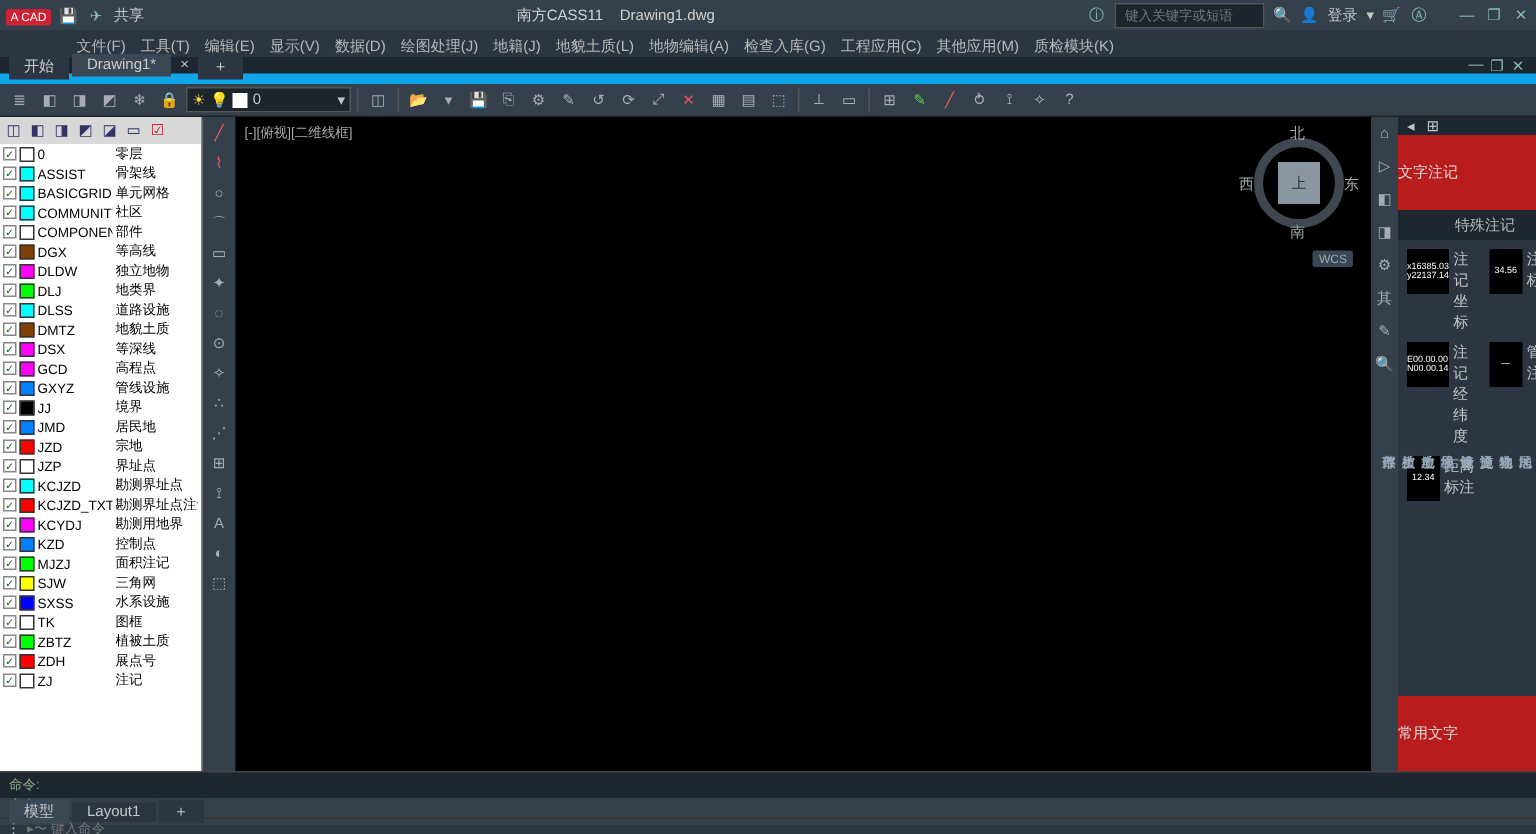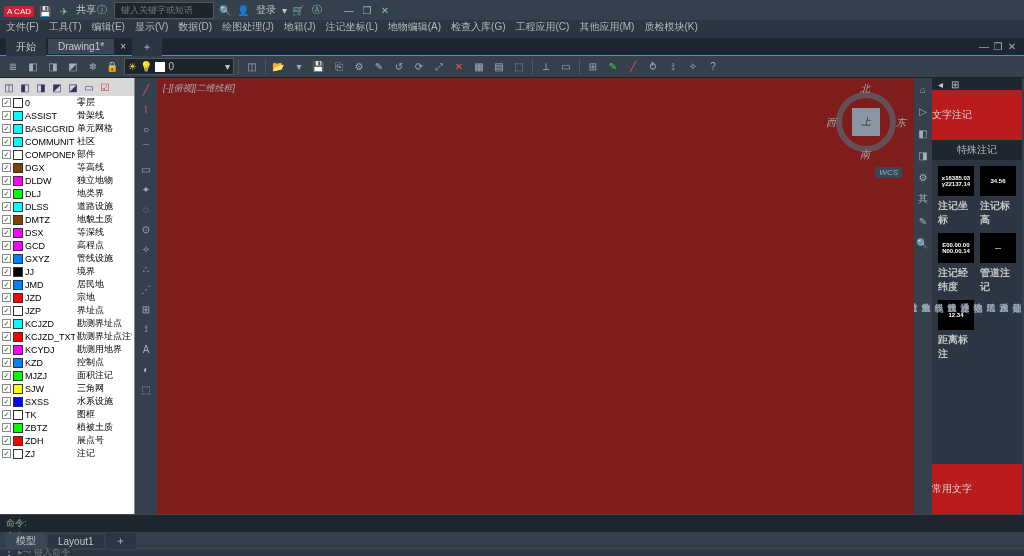--- a/index.html
+++ b/index.html
@@ -3,23 +3,23 @@
 <meta charset="utf-8">
 <style>
 * { margin: 0; padding: 0; box-sizing: border-box; font-family: "Microsoft YaHei", sans-serif; }
 body { background: #2b3642; color: #c5c5c5; font-size: 10px; width: 1024px; height: 556px; overflow: hidden; }
 .titlebar { height: 20px; background: #34414d; display: flex; align-items: center; padding: 0 4px; }
 .titlebar .left { display: flex; gap: 6px; align-items: flex-end; }
 .titlebar .center { flex: 1; text-align: center; color: #d0d0d0; }
 .titlebar .right { display: flex; gap: 6px; align-items: center; }
 .logo { background: #c23; color: #fff; padding: 1px 3px; font-size: 8px; border-radius: 2px; }
 .ico { width: 12px; height: 12px; display: inline-flex; align-items: center; justify-content: center; color: #8ba; }
-.menubar { height: 18px; background: #2b3642; display: flex; align-items: flex-start; padding: 0 6px; gap: 10px; color: #b8b8b8; }
+.menubar { height: 18px; background: #2b3642; display: flex; align-items: flex-end; padding: 0 6px; gap: 10px; color: #b8b8b8; margin-left: 45px; }
 .menubar span { cursor: pointer; }
-.tabbar { height: 18px; background: #1e2730; display: flex; align-items: center; padding: 0 6px; gap: 2px; border-bottom: 1px solid #0ea5e9; }
+.tabbar { height: 18px; background: #1e2730; display: flex; align-items: center; padding: 0 6px; gap: 2px; border-bottom: 7px solid #0ea5e9; }
 .tab { padding: 2px 10px; background: #2b3642; color: #ccc; }
 .tab.active { background: #3a4754; }
 .toolbar { height: 22px; background: #34414d; display: flex; align-items: center; padding: 0 4px; gap: 2px; border-bottom: 1px solid #222; }
 .tbtn { width: 18px; height: 18px; display: flex; align-items: center; justify-content: center; color: #aab; cursor: pointer; }
 .sep { width: 1px; height: 16px; background: #555; margin: 0 2px; }
 .layerdd { width: 110px; height: 17px; background: #1c242c; border: 1px solid #555; display: flex; align-items: center; padding: 0 3px; gap: 3px; }
 .swatch { width: 10px; height: 10px; }
 .main { display: flex; height: 436px; }
 .leftpanel { width: 135px; background: #e8e8e8; color: #000; display: flex; flex-direction: column; border-right: 1px solid #888; }
 .lp-toolbar { height: 18px; background: #d8d8d8; display: flex; align-items: center; padding: 0 2px; gap: 2px; }
@@ -27,33 +27,33 @@
 .layerlist { flex: 1; overflow: auto; background: #fff; font-size: 9px; }
 .layerrow { display: flex; align-items: center; height: 13px; padding: 0 2px; gap: 2px; }
 .chk { width: 9px; height: 9px; border: 1px solid #888; display: inline-flex; align-items: center; justify-content: center; font-size: 7px; color: #060; }
 .lcode { width: 50px; white-space: nowrap; overflow: hidden; }
 .lname { flex: 1; white-space: nowrap; overflow: hidden; }
 .lcolor { width: 10px; height: 10px; border: 1px solid #333; }
 .lp-bottom { height: 18px; background: #d8d8d8; display: flex; }
 .lp-bottom div { flex: 1; text-align: center; border: 1px solid #aaa; line-height: 16px; cursor: pointer; }
 .lp-bottom div.act { background: #fff; }
 .vtoolbar { width: 22px; background: #34414d; display: flex; flex-direction: column; align-items: center; padding: 2px 0; gap: 2px; }
-.viewport { flex: 1; background: #7f1d1d; position: relative; font-style: italic; }
+.viewport { flex: 1; background: #000000; position: relative; }
 .vp-label { position: absolute; top: 4px; left: 6px; color: #aaa; font-size: 9px; }
 .compass { position: absolute; top: 8px; right: 12px; width: 72px; height: 72px; }
 .compass .ring { position: absolute; inset: 6px; border: 6px solid #5a6672; border-radius: 50%; opacity: .7; }
 .compass .cube { position: absolute; top: 22px; left: 22px; width: 28px; height: 28px; background: #8a96a2; color: #333; display: flex; align-items: center; justify-content: center; font-size: 10px; }
 .compass .dir { position: absolute; color: #9aa; font-size: 10px; }
 .rightpanel { width: 110px; background: #2b3642; display: flex; }
 .rp-tools { width: 22px; background: #34414d; display: flex; flex-direction: column; align-items: center; padding: 2px 0; gap: 4px; }
 .rp-content { flex: 1; display: flex; flex-direction: column; }
 .rp-header { background: #b91c1c; padding: 18px 0; color: #ddd; }
 .rp-sub { background: #1e2730; text-align: center; padding: 3px 0; color: #bbb; }
 .rp-grid { display: grid; grid-template-columns: 1fr 1fr; gap: 6px; padding: 6px; }
-.rp-item { display: flex; flex-direction: column; align-items: flex-end; gap: 3px; font-weight: bold; }
+.rp-item { display: flex; flex-direction: row; align-items: flex-start; gap: 3px; }
 .rp-thumb { width: 36px; height: 30px; background: #000; display: flex; align-items: center; justify-content: center; color: #fff; font-size: 6px; }
 .rp-cat { width: 14px; background: #34414d; writing-mode: vertical-rl; text-align: center; padding: 4px 0; font-size: 9px; color: #9ab; }
 .rp-cat span { margin: 2px 0; display: block; cursor: pointer; }
 .cmdarea { height: 18px; background: #1e2730; display: flex; flex-direction: column; border-top: 1px solid #444; }
 .cmd-hist { flex: 1; padding: 2px 6px; color: #8a8; font-size: 9px; }
 .cmd-line { height: 16px; display: flex; align-items: center; padding: 0 4px; gap: 4px; border-top: 1px solid #333; }
 .cmd-input { flex: 1; background: transparent; border: none; color: #ccc; font-size: 9px; outline: none; }
 .bottomtabs { height: 18px; background: #34414d; display: flex; align-items: center; padding: 0 6px; gap: 2px; }
 .btab { padding: 1px 10px; background: #2b3642; cursor: pointer; }
 .btab.active { background: #3a4754; }
@@ -62,20 +62,25 @@
 </head>
 <body>
 
 <div class="titlebar">
   <div class="left">
     <span class="logo">A CAD</span>
     <span class="ico">💾</span>
     <span class="ico">✈</span>
     <span>共享</span>
   </div>
+  <div class="center">
+    <span>南方CASS11</span>
+    &nbsp;&nbsp;
+    <span>Drawing1.dwg</span>
+  </div>
   <div class="right">
     <span class="ico">ⓘ</span>
     <span class="searchbox">键入关键字或短语</span>
     <span class="ico">🔍</span>
     <span class="ico">👤</span>
     <span>登录</span>
     <span>▾</span>
     <span class="ico">🛒</span>
     <span class="ico">Ⓐ</span>
     <span style="width:8px"></span>
@@ -86,21 +91,21 @@
 </div>
 
 <div class="menubar" id="menubar">
     <span>文件(F)</span>
     <span>工具(T)</span>
     <span>编辑(E)</span>
     <span>显示(V)</span>
     <span>数据(D)</span>
     <span>绘图处理(J)</span>
     <span>地籍(J)</span>
-    <span>注记坐标(L)</span>
+    <span>地貌土质(L)</span>
     <span>地物编辑(A)</span>
     <span>检查入库(G)</span>
     <span>工程应用(C)</span>
     <span>其他应用(M)</span>
     <span>质检模块(K)</span>
   </div>
 
 <div class="tabbar">
   <span class="tab">开始</span>
   <span class="tab active">Drawing1*</span>

